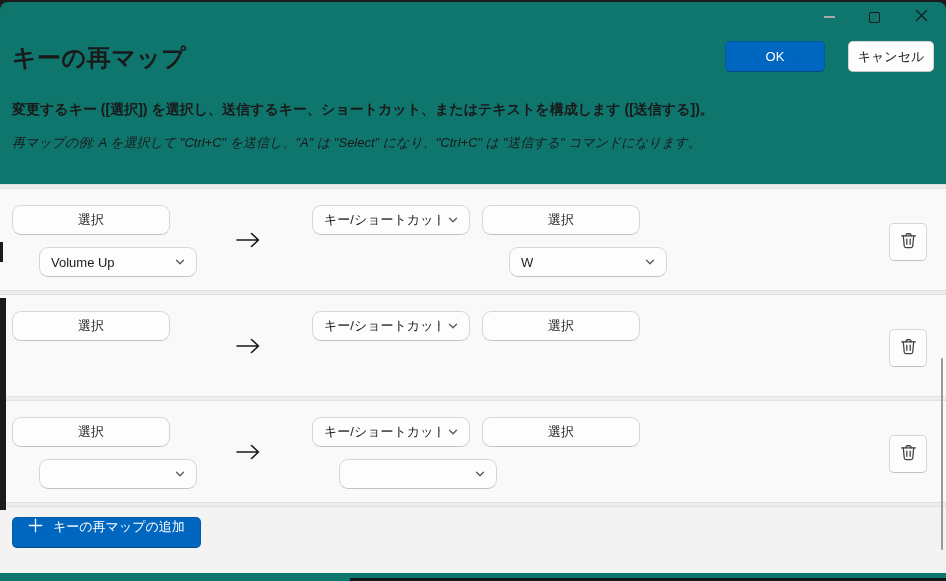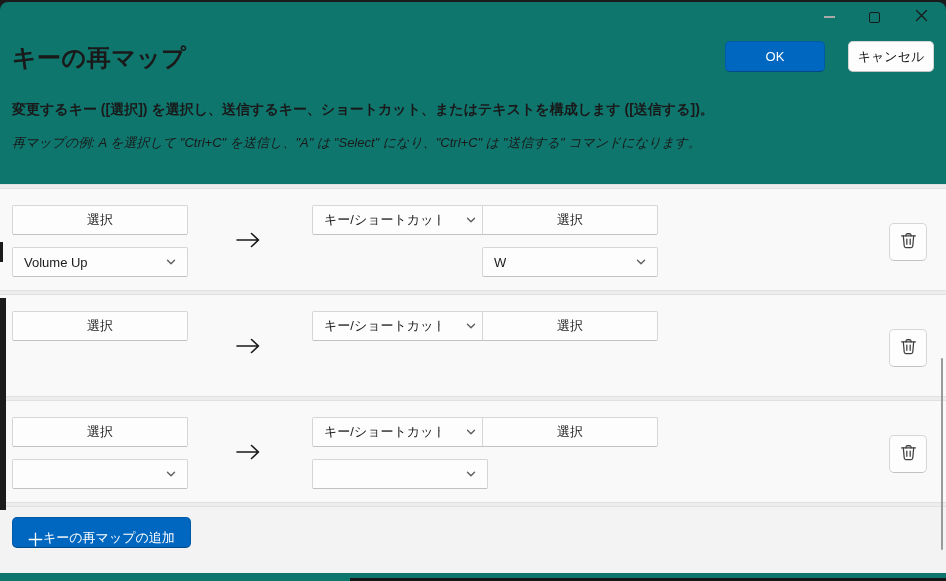--- a/index.html
+++ b/index.html
@@ -27,37 +27,37 @@
     font-size: 13px; display: flex; align-items: center; justify-content: center; cursor: default;
   }
   .ok { right: 121px; width: 100px; background: #0067c0; color: #ffffff; border: 1px solid rgba(0,0,0,0.12); border-bottom-color: rgba(0,0,0,0.3); }
   .cancel { right: 12px; width: 86px; background: #fdfdfd; border: 1px solid #d5d5d5; border-bottom-color: #c2c2c2; }
   .desc { position: absolute; left: 12px; top: 99px; font-size: 14px; font-weight: 700; }
   .example { position: absolute; left: 12px; top: 132px; font-size: 13px; font-style: italic; }
   
   .list { position: absolute; left: 0; top: 182px; width: 946px; }
   .sep { height: 5px; background: #ededed; border-top: 1px solid #e1e1e1; border-bottom: 1px solid #e1e1e1; }
   .rowc { position: relative; height: 101px; background: #f9f9f9; }
-  .ctl { position: absolute; width: 176px; height: 30px; background: #fdfdfd;
-    border: 1px solid #d6d6d6; border-bottom-color: #c2c2c2; border-radius: 2px;
+  .ctl { position: absolute; width: 158px; height: 30px; background: #fdfdfd;
+    border: 1px solid #d6d6d6; border-bottom-color: #c2c2c2; border-radius: 9px;
     font-size: 13px; color: #1a1a1a; display: flex; align-items: center; justify-content: center; cursor: default; }
   .dropdown { justify-content: space-between; padding: 0 10px 0 11px; }
   .dropdown .txt { white-space: nowrap; overflow: hidden; max-width: 116px; }
   .chev { display: flex; align-items: center; flex: 0 0 auto; margin-left: 6px; }
   .c1 { left: 12px; } .c2 { left: 312px; } .c3 { left: 482px; }
-  .ctl-top { top: 16px; } .ctl-bot { top: 58px; }
+  .ctl-top { top: 16px; } .ctl-bot { top: 58px; margin-left: 27px; }
   .arrow { position: absolute; left: 228px; top: 42px; width: 40px; display: flex; justify-content: center; }
   .trash { position: absolute; left: 889px; top: 34px; width: 38px; height: 38px;
     background: #fdfdfd; border: 1px solid #d6d6d6; border-bottom-color: #c2c2c2; border-radius: 5px;
     display: flex; align-items: center; justify-content: center; cursor: default; }
   
   .footer { height: 66px; background: #f3f3f3; }
   .addbtn {
     position: relative; top: 10px; left: 12px; height: 31px; padding: 0 15px;
-    display: inline-flex; align-items: flex-end; 
+    display: inline-flex; align-items: flex-start; gap: 10px;
     background: #0067c0; color: #ffffff; font-size: 13px;
     border: 1px solid rgba(0,0,0,0.12); border-bottom-color: rgba(0,0,0,0.3); border-radius: 5px; cursor: default;
   }
   
   .scroll-thumb { position: absolute; right: 3px; top: 356px; width: 2px; height: 192px; background: #9a9a9a; border-radius: 1px; }
   .strip-left { position: absolute; left: 0; top: 298px; width: 6px; height: 212px; background: #1b1b1b; }
   .strip-left-sm { position: absolute; left: 0; top: 242px; width: 3px; height: 20px; background: #1b1b1b; }
   .strip-bottom { position: absolute; left: 350px; bottom: 0; width: 596px; height: 3px; background: #161616; }
 </style>
 </head>

